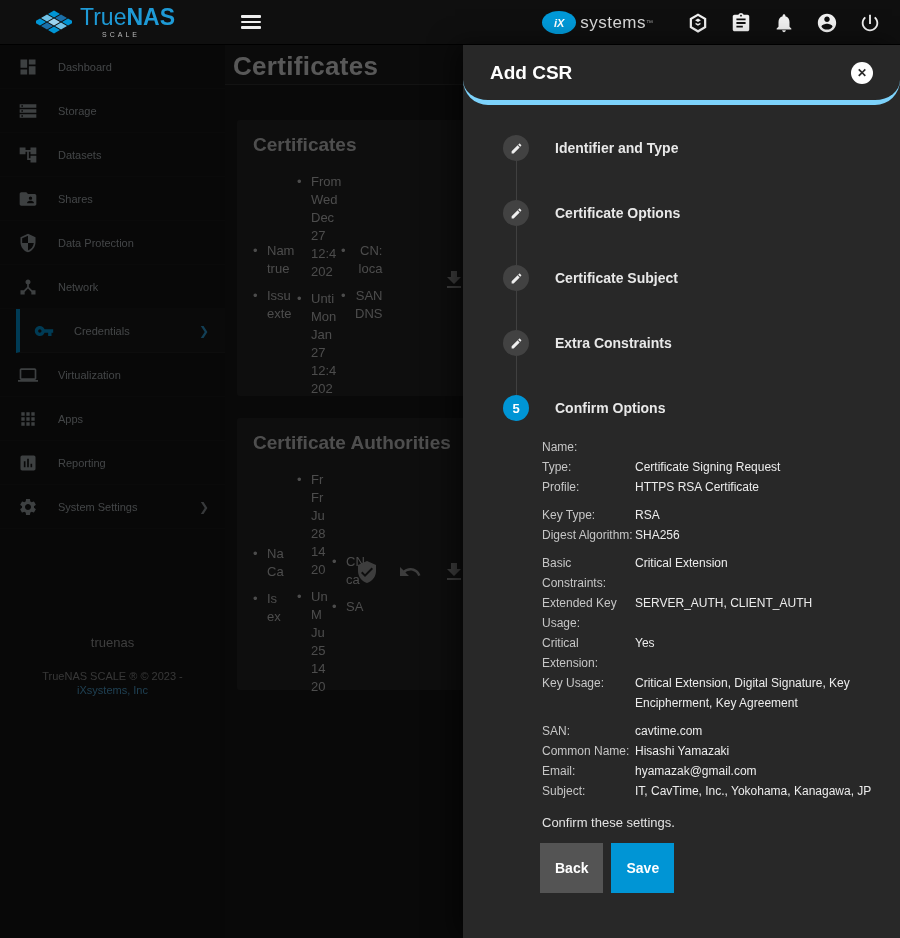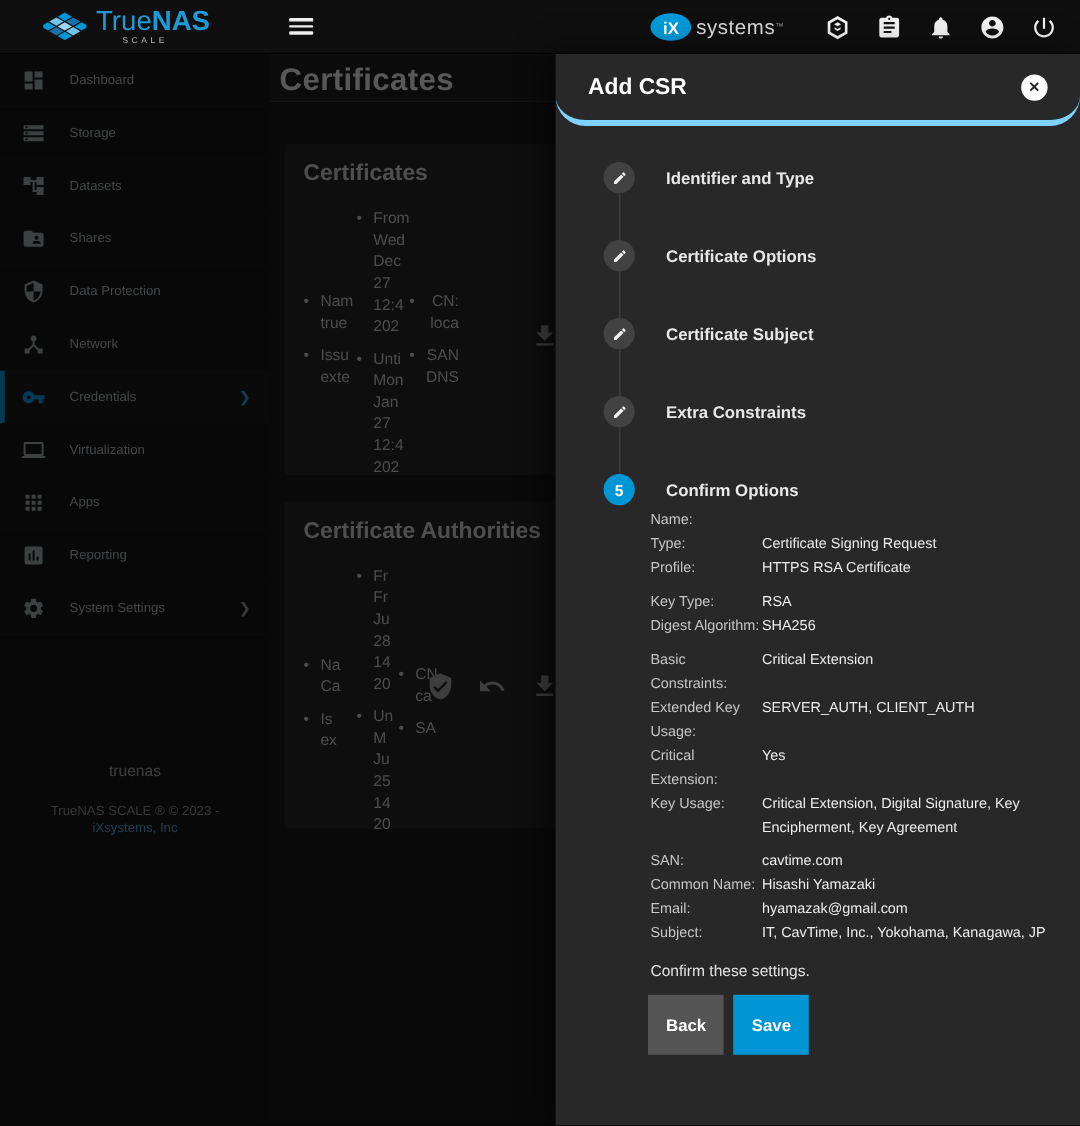--- a/index.html
+++ b/index.html
@@ -18,34 +18,34 @@
   .brand { display:flex; align-items:center; margin-left:36px; width:150px; }
   .brand-text { margin-left:8px; line-height:1; }
   .brand-title { font-size:23px; color:#1e9ad6; letter-spacing:0; }
   .brand-title b { font-weight:700; }
   .brand-sub { display:block; font-size:7px; letter-spacing:3px; color:#b9b9b9; margin-top:2px; margin-left:22px; }
   .hamburger { margin-left:55px; width:20px; cursor:pointer; }
   .hamburger span { display:block; height:2.5px; background:#efefef; margin:3px 0; border-radius:1px; }
   .top-right { position:absolute; right:18px; top:0; height:45px; display:flex; align-items:center; gap:19px; }
   .ix-logo { display:flex; align-items:center; margin-right:14px; }
   .ix-oval { width:34px; height:23px; background:#0099d8; border-radius:50%; color:#fff;
-             font-weight:700; font-size:14px; display:flex; align-items:center; justify-content:center; }
+             font-style:italic; font-weight:700; font-size:11px; display:flex; align-items:center; justify-content:center; }
   .ix-name { color:#d8d8d8; font-size:17px; font-weight:400; letter-spacing:0.5px; margin-left:4px; }
   .ix-tm { color:#9a9a9a; font-size:7px; vertical-align:super; }
   .top-icon { width:24px; height:24px; display:flex; align-items:center; justify-content:center; cursor:pointer; }
   .top-icon svg { fill:#f0f0f0; width:22px; height:22px; }
   
   .sidebar { position:absolute; top:45px; left:0; width:225px; bottom:0; background:#141414; z-index:1; }
   .nav-item { position:relative; height:44px; display:flex; align-items:center; padding-left:18px; cursor:pointer;
               border-bottom:1px solid rgba(255,255,255,0.03); }
   .nav-icon { width:20px; height:20px; margin-right:20px; }
   .nav-icon svg { width:20px; height:20px; fill:#9aa0a4; }
   .nav-label { font-size:11px; color:#a7adb1; }
   .nav-chevron { position:absolute; right:16px; color:#8b9094; font-size:12px; }
-  .nav-item.active { border-left:4px solid #0095d5; padding-left:14px; background:rgba(255,255,255,0.03); }
+  .nav-item.active { border-left:4px solid #0095d5; padding-left:14px; background:rgba(255,255,255,0.03);margin-left:16px; }
   .nav-item.active .nav-icon svg { fill:#0095d5; }
   .nav-item.active .nav-chevron { color:#2f9fd8; }
   .side-footer { position:absolute; left:0; width:100%; top:590px; text-align:center; }
   .hostname { font-size:13px; color:#9a9a9a; margin-bottom:18px; }
   .copyright { font-size:11px; color:#8a8a8a; line-height:16px; }
   .company-link { font-size:11px; color:#4e9fcc; cursor:pointer; }
   
   .main { position:absolute; top:45px; left:225px; right:0; bottom:0; background:#181818; z-index:1; }
   .page-titlebar { height:40px; padding:6px 8px; border-bottom:1px solid rgba(255,255,255,0.09); background:#1d1d1d; }
   .page-title { font-size:26px; font-weight:700; color:#dcdcdc; letter-spacing:0.3px; }
@@ -70,21 +70,21 @@
   .close-btn { width:22px; height:22px; border-radius:50%; background:#fff; color:#282828;
                display:flex; align-items:center; justify-content:center; font-size:12px; font-weight:700; cursor:pointer; }
   .panel-body { padding:30px 0 0 40px; }
   .step { display:flex; align-items:center; cursor:pointer; }
   .step-circle { width:26px; height:26px; border-radius:50%; background:#424242; flex:0 0 26px;
                  display:flex; align-items:center; justify-content:center; }
   .step-circle svg { width:13px; height:13px; fill:#efefef; }
   .step-circle.active { background:#0095d5; color:#fff; font-size:13px; font-weight:700; }
   .step-label { margin-left:26px; font-size:14px; font-weight:700; color:#e8e8e8; }
   .step-connector { width:1px; height:39px; background:#404040; margin-left:13px; }
-  .summary { margin:2px 15px 0 39px; }
+  .summary { margin:16px 15px 0 39px; }
   .srow { display:flex; font-size:12px; line-height:20px; }
   .slabel { width:93px; flex:0 0 93px; color:#c6c6c6; }
   .slabel.nowrap { white-space:nowrap; }
   .svalue { flex:1; color:#ececec; }
   .sgroup { margin-bottom:8px; }
   .confirm-note { margin:14px 0 0 39px; font-size:13px; color:#e2e2e2; }
   .btn-row { margin:13px 0 0 37px; display:flex; gap:8px; }
   .btn { border:none; font-family:"Liberation Sans",sans-serif; font-size:14px; font-weight:700;
          color:#fff; padding:17px 15px; cursor:pointer; border-radius:0; }
   .btn-back { background:#545454; }

